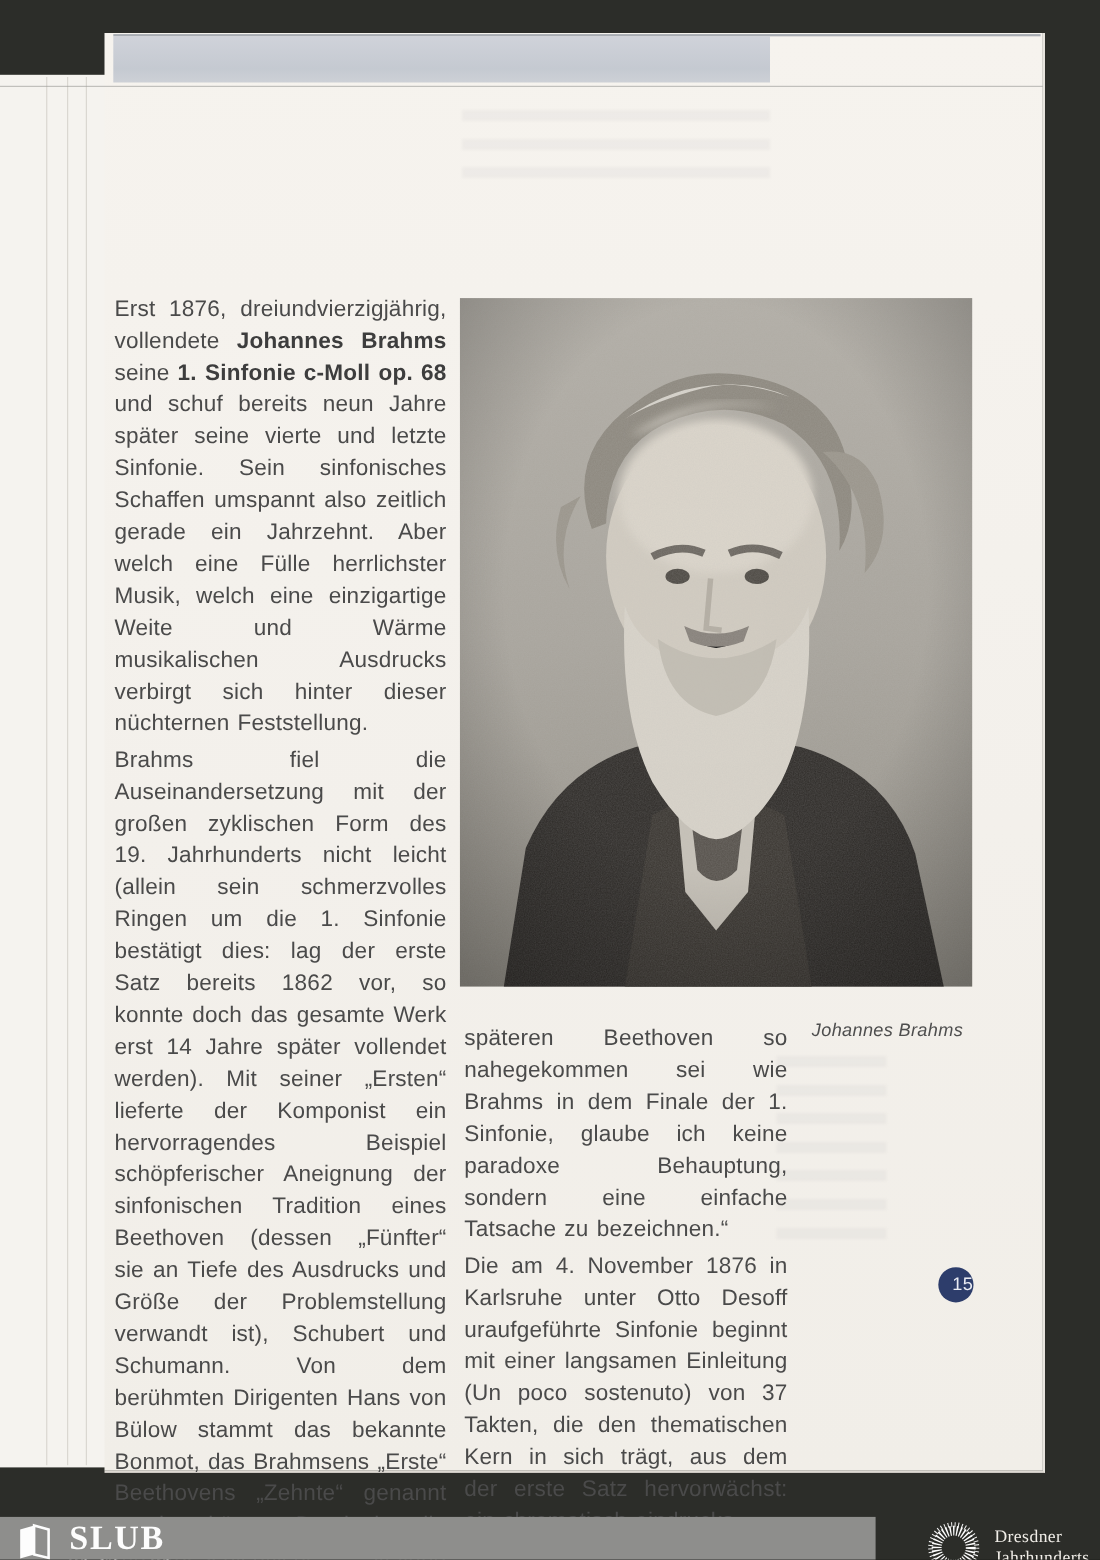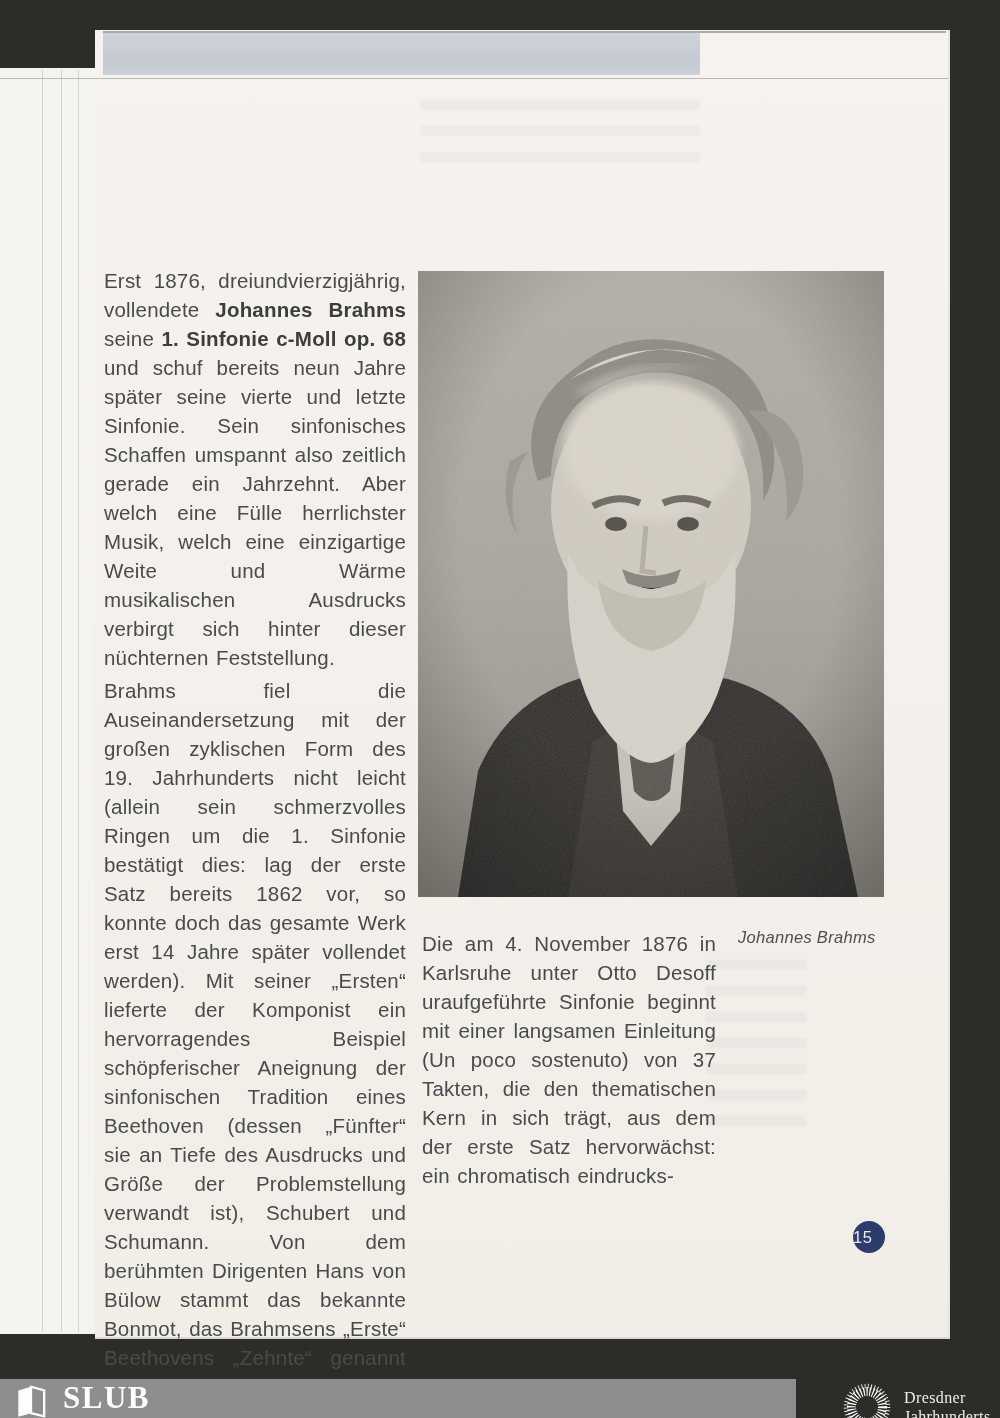--- a/index.html
+++ b/index.html
@@ -30,22 +30,22 @@
   .left-col{left:100px;top:262px;width:310px;}
   .right-col{left:418px;top:925px;width:302px;}
   .bold{font-weight:bold;color:#3d3d3d;}
   .caption{position:absolute;left:738px;top:928px;width:200px;font-style:italic;
         font-size:16.5px;color:#4e4e4e;letter-spacing:.3px;}
 
   
   .portrait{position:absolute;left:418px;top:271px;width:466px;height:626px;}
 
   
-  .badge{position:absolute;left:853px;top:1221px;width:32px;height:32px;border-radius:50%;
-        background:#2d3d6b;color:#e9ebf3;font-size:16.5px;line-height:32px;text-align:left;
+  .badge{position:absolute;left:853px;top:1152px;width:32px;height:32px;border-radius:50%;
+        background:#2d3d6b;color:#e9ebf3;font-size:16.5px;line-height:32px;text-align:right;
         letter-spacing:.5px;}
 
   
   .footer{position:absolute;left:0;top:1362px;width:796px;height:56px;background:#8e8e8c;margin-top:17px;}
   .slub{position:absolute;left:13px;top:3px;display:flex;align-items:flex-start;}
   .slub-text{margin-left:14px;color:#fdfdfd;}
   .slub-word{font-family:"Liberation Serif",serif;font-weight:bold;font-size:31px;
         line-height:32px;letter-spacing:1.5px;}
   .slub-tag{font-size:13.5px;font-weight:bold;letter-spacing:.3px;margin-top:1px;}
   .dphil{position:absolute;left:842px;top:3px;display:flex;align-items:center;}
@@ -126,20 +126,21 @@
     <path d="M205 300 Q233 312 262 300 Q255 316 233 318 Q212 316 205 300" fill="#8d8press"></path>
     <path d="M204 298 Q233 312 263 298 L258 312 Q233 322 209 312 Z" fill="#87817a"></path>
 
     <rect width="466" height="626" filter="url(#grain)" opacity=".35"></rect>
     <rect width="466" height="626" fill="url(#vig)"></rect>
   </svg>
 
   <div class="caption">Johannes Brahms</div>
 
   <div class="body-text right-col">
+    <p>späteren Beethoven so nahegekommen sei wie Brahms in dem Finale der 1. Sinfonie, glaube ich keine paradoxe Behauptung, sondern eine einfache Tatsache zu bezeichnen.“</p>
     <p>Die am 4. November 1876 in Karlsruhe unter Otto Desoff uraufgeführte Sinfonie beginnt mit einer langsamen Einleitung (Un poco sostenuto) von 37 Takten, die den thematischen Kern in sich trägt, aus dem der erste Satz hervorwächst: ein chromatisch eindrucks-</p>
   </div>
 
   <div class="badge">15</div>
 
   <div class="footer">
     <div class="slub">
       <svg width="36" height="38" viewBox="0 0 34 36" aria-hidden="true">
         <path d="M5 8 L17 4.5 L17 29.5 L5 33 Z" fill="#fdfdfd"></path>
         <path d="M17 4.5 L29.5 8 L29.5 32.5 L17 29.5 Z" fill="none" stroke="#fdfdfd" stroke-width="2.2"></path>

